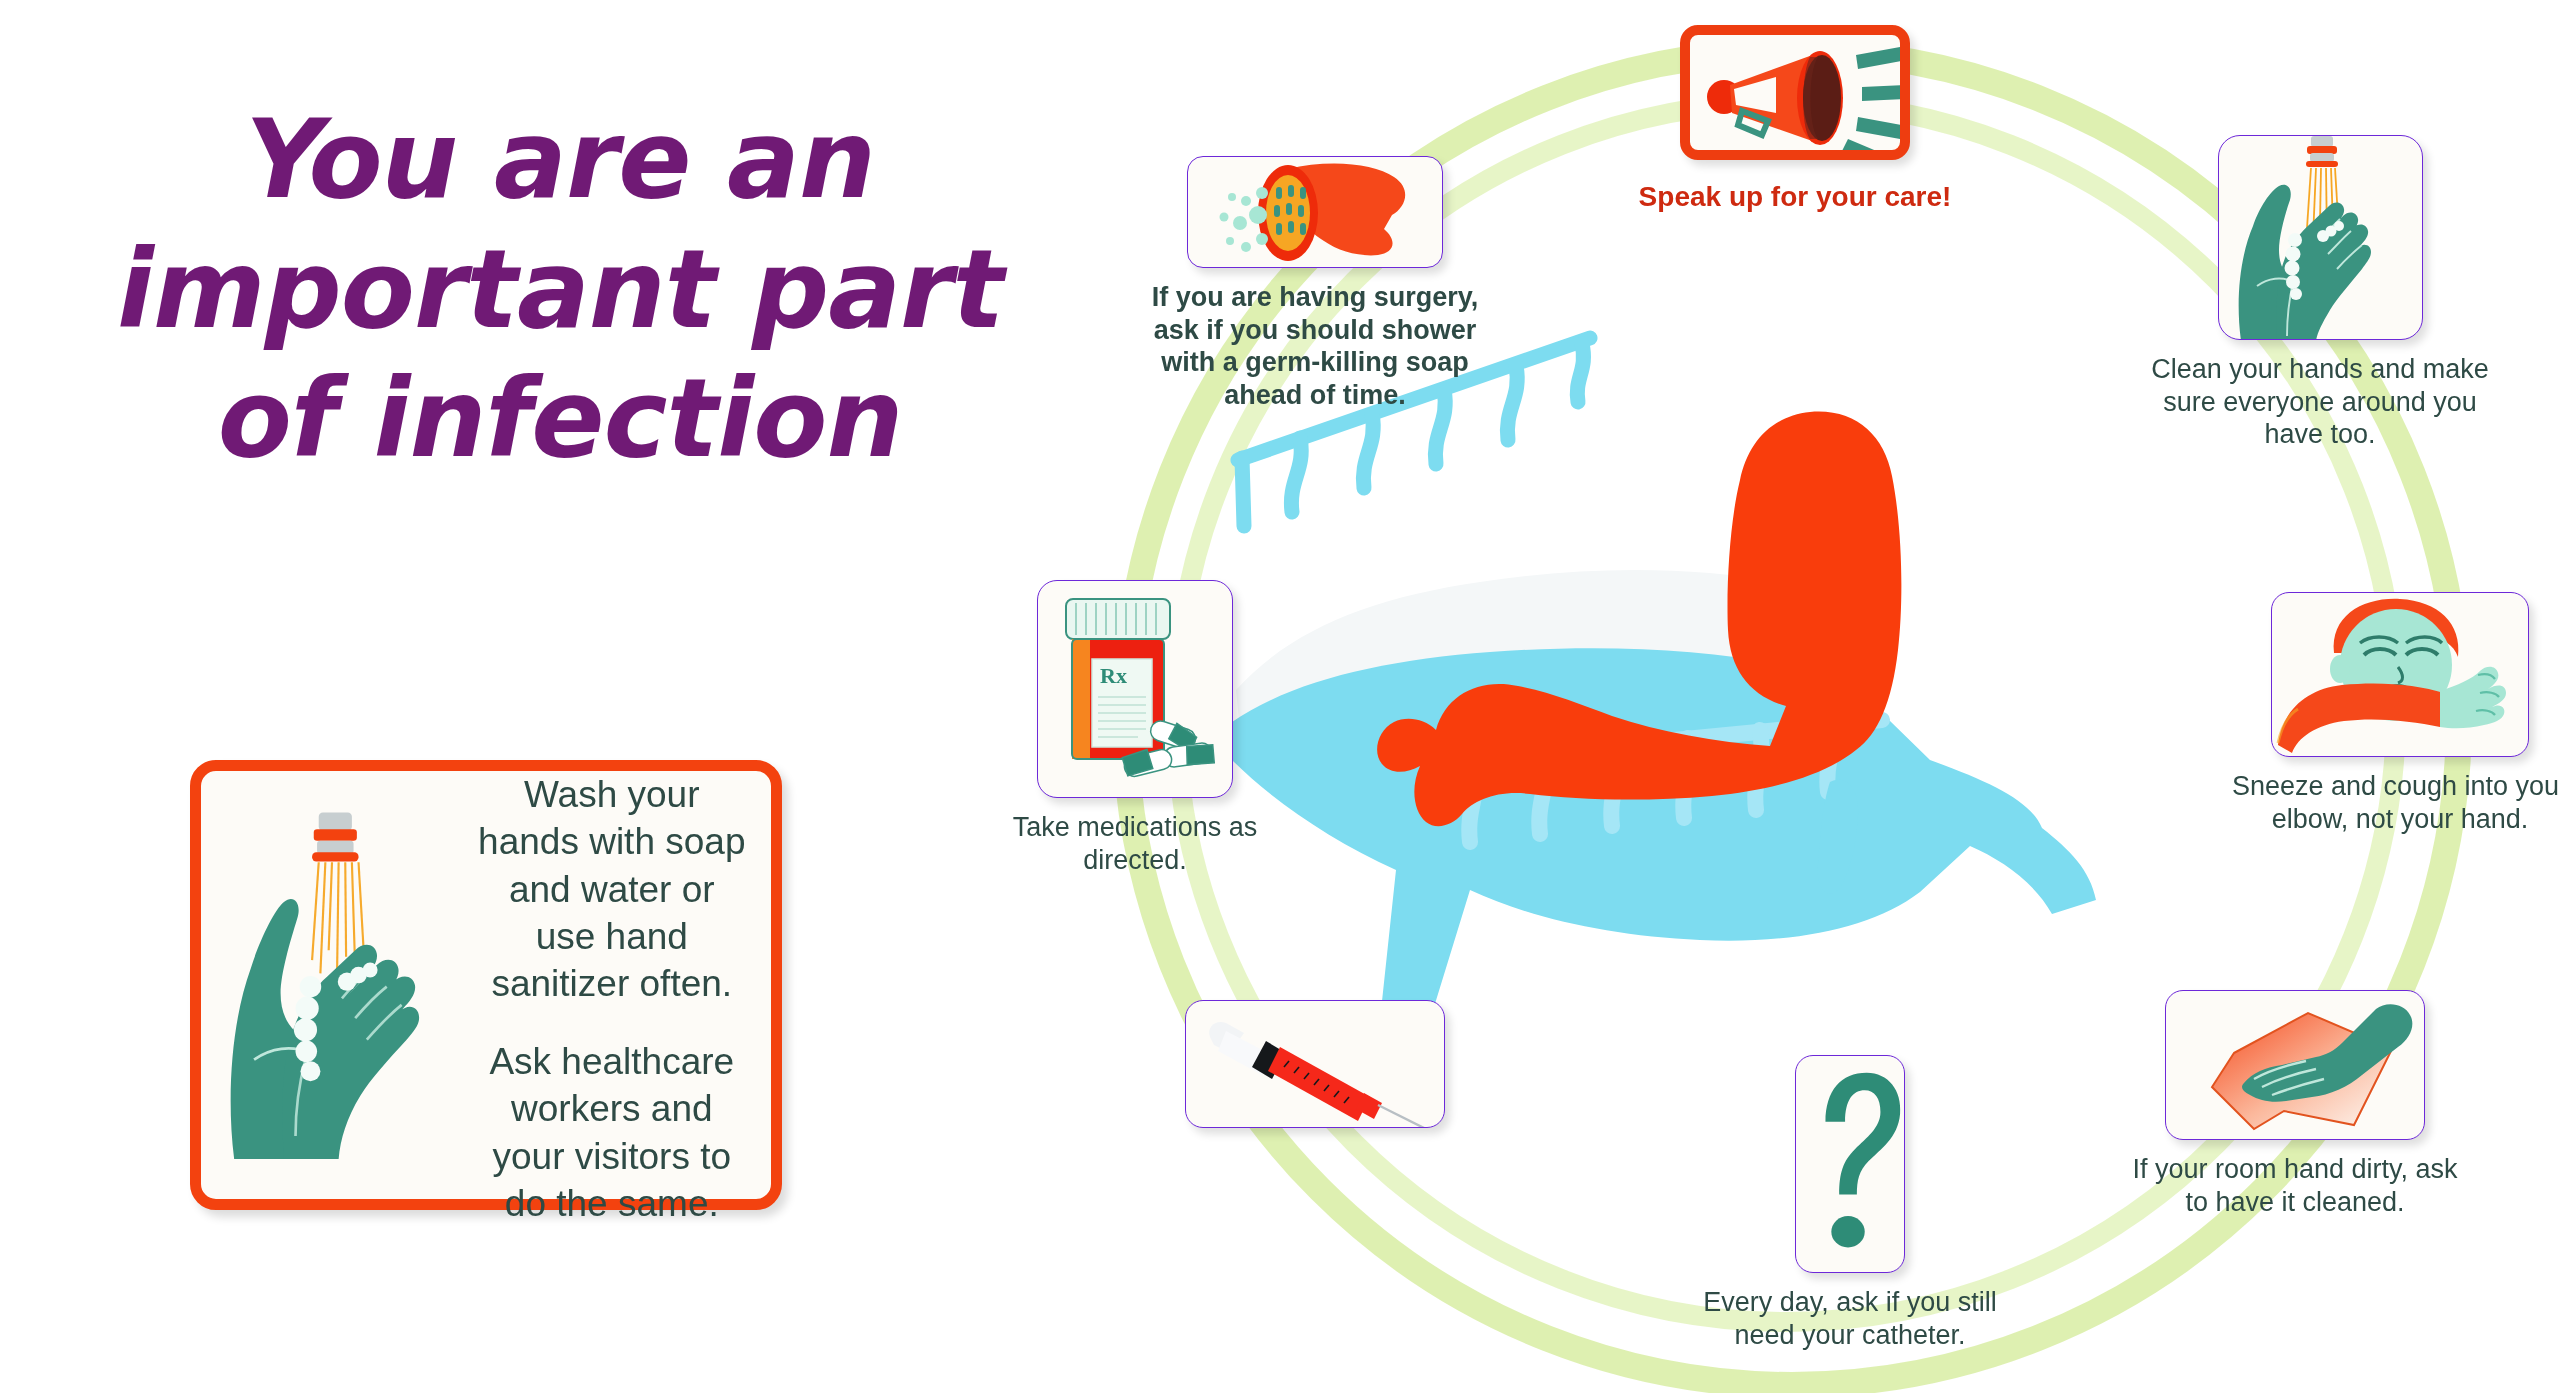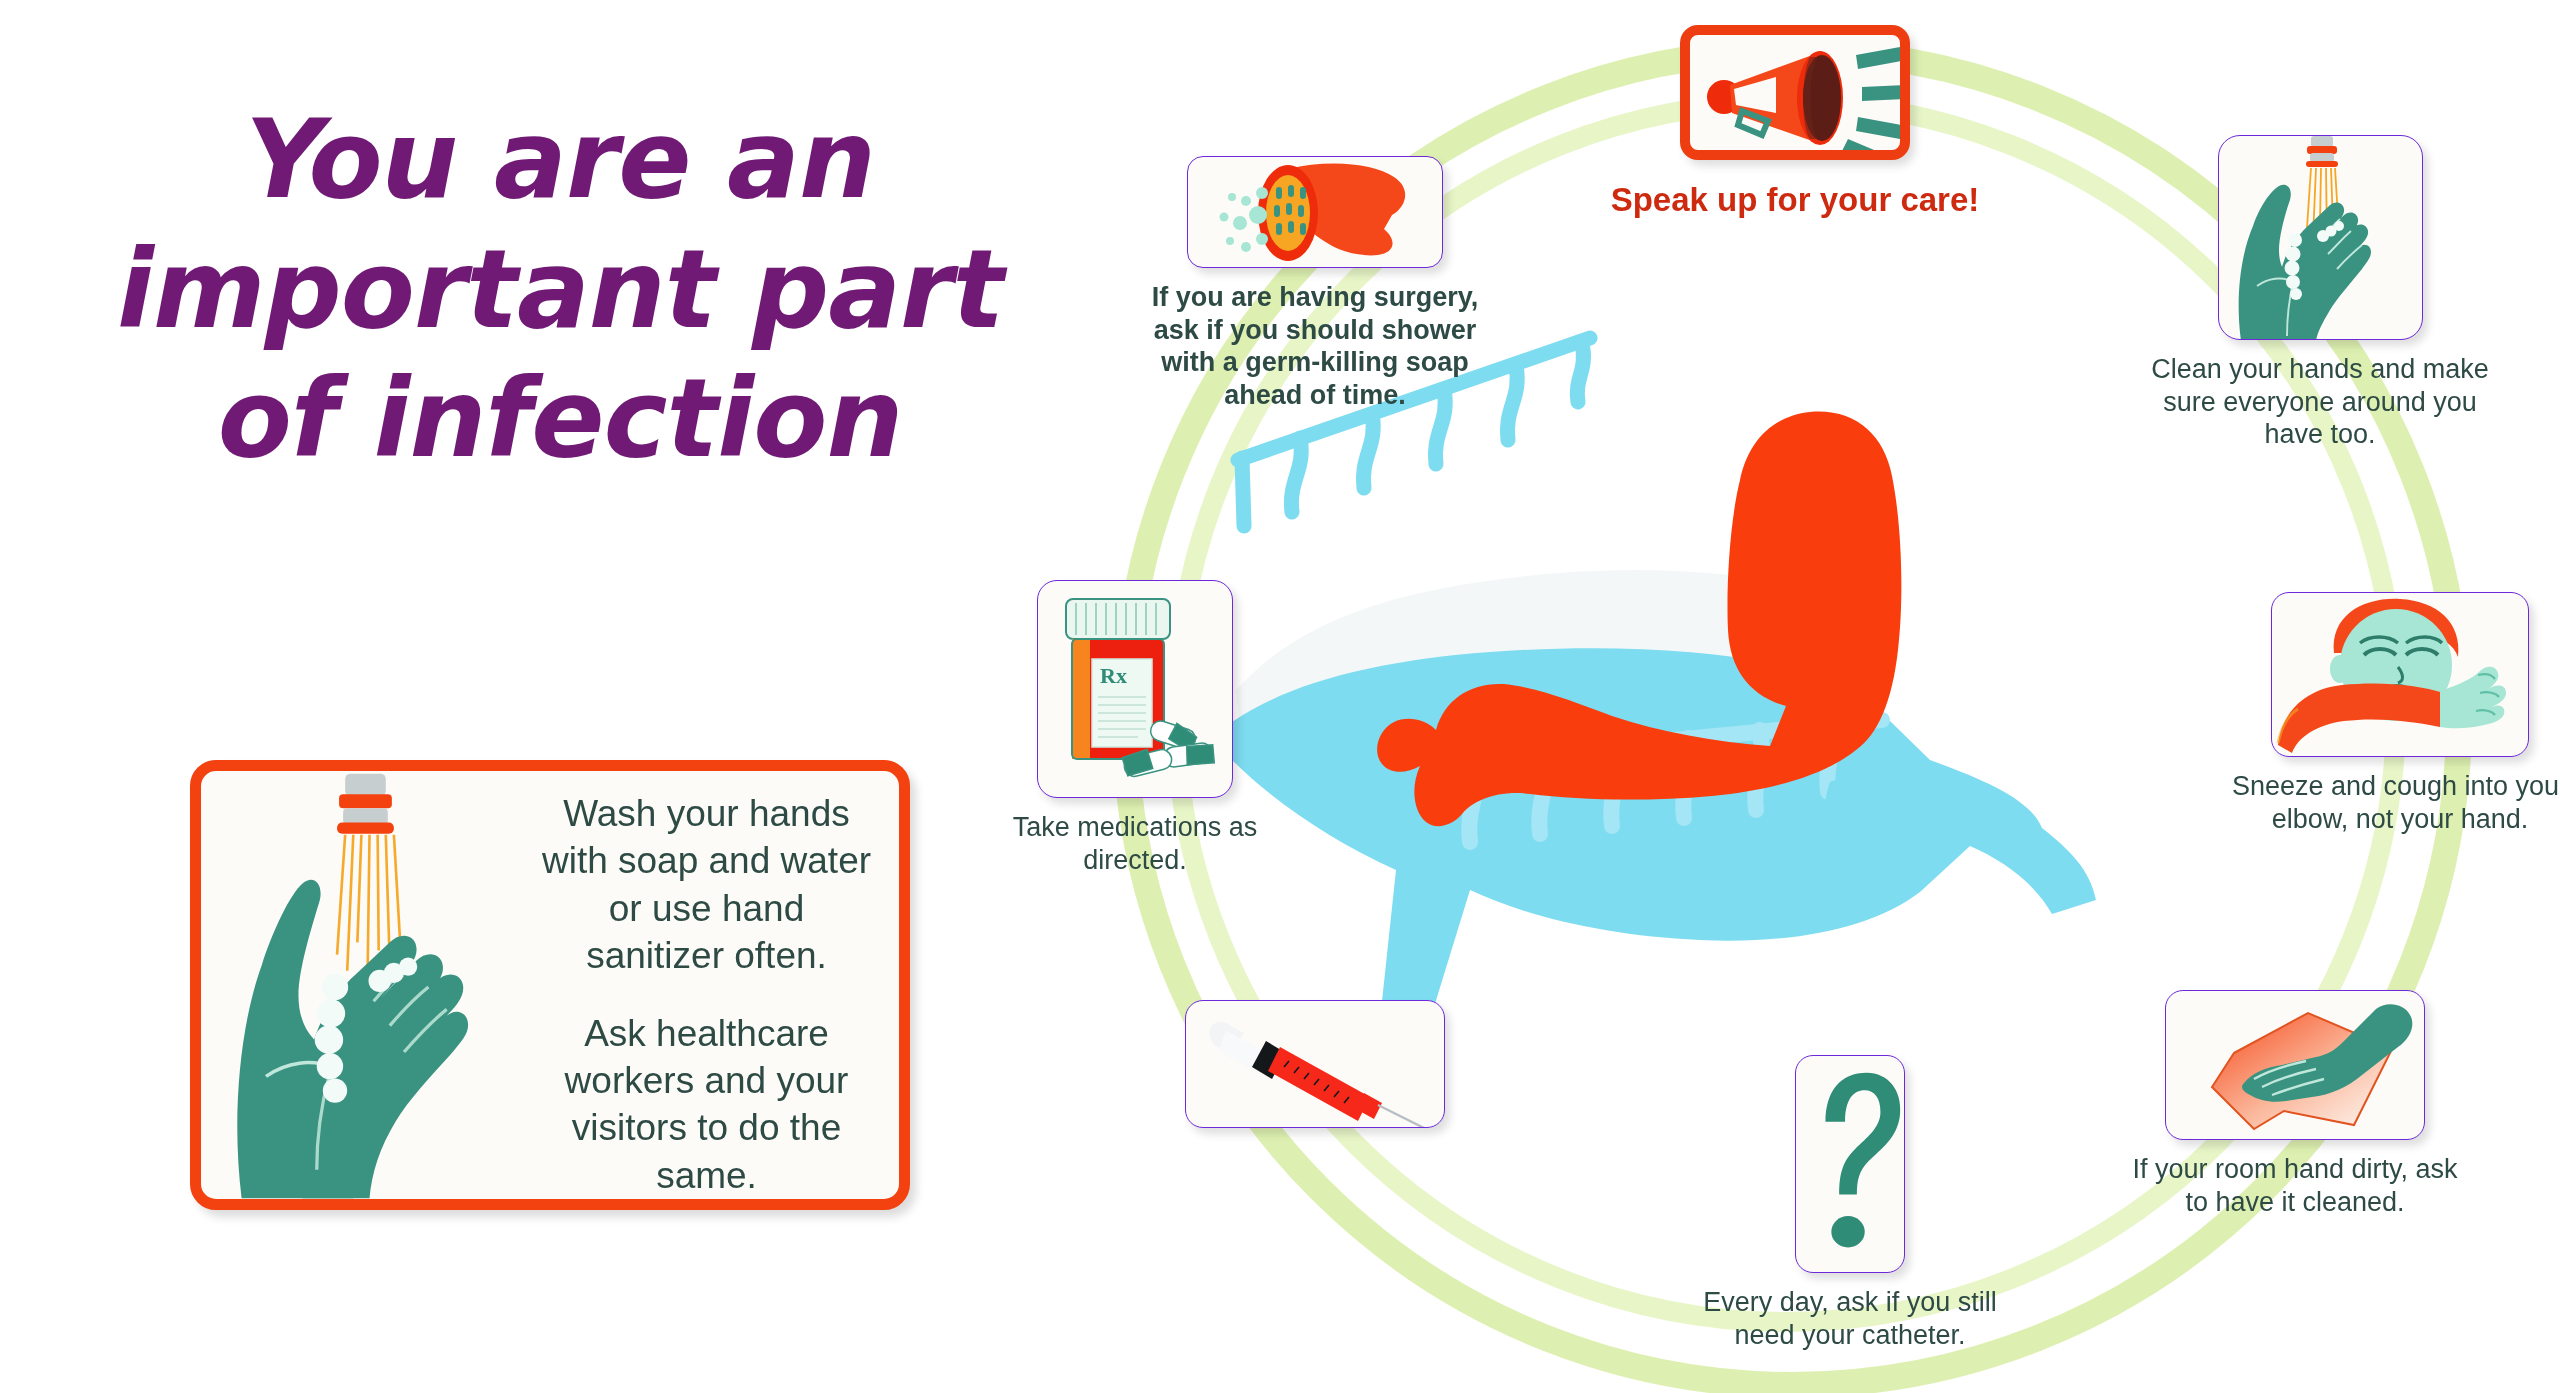--- a/index.html
+++ b/index.html
@@ -19,24 +19,24 @@
     font-family:"DejaVu Sans",sans-serif;
     font-style:italic;
     font-weight:bold;
     font-size:108px;
     line-height:1.20;
     letter-spacing:-1px;
   }
 
   
   .bigcard{
-    position:absolute;left:190px;top:760px;width:720px;height:450px;
+    position:absolute;left:190px;top:760px;width:592px;height:450px;
     border:11px solid #F3420F;border-radius:26px;background:#FDFBF7;
     box-shadow:6px 7px 10px rgba(0,0,0,.14);
-    display:flex;align-items:flex-end;box-sizing:border-box;
+    display:flex;align-items:flex-start;box-sizing:border-box;
   }
   .bigcard .art{width:48%;height:100%;position:relative;}
   .bigcard .txt{
     width:52%;padding-right:22px;box-sizing:border-box;
     color:#2E4A45;font-size:37px;line-height:1.28;text-align:center;
   }
   .bigcard .txt p{margin:0 0 30px 0;}
   .bigcard .txt p:last-child{margin-bottom:0;}
 
   
@@ -68,21 +68,21 @@
   }
   .node .cap{
     color:#2E4A45;font-size:27px;line-height:1.21;text-align:center;
     margin-top:13px;
   }
   .node .cap b{font-weight:bold;font-style:italic;}
 
   
   #node-speak .box{border:10px solid #EE3D10;border-radius:18px;}
   #node-speak .cap{
-    color:#CE2A10;font-weight:bold;font-size:33px;line-height:1.22;margin-top:20px;
+    color:#CE2A10;font-weight:bold;font-size:28px;line-height:1.22;margin-top:20px;
   }
 </style>
 </head>
 <body>
 
 <div id="stage">
 
   <div class="headline">
     <div>You are an</div>
     <div>important part</div>

